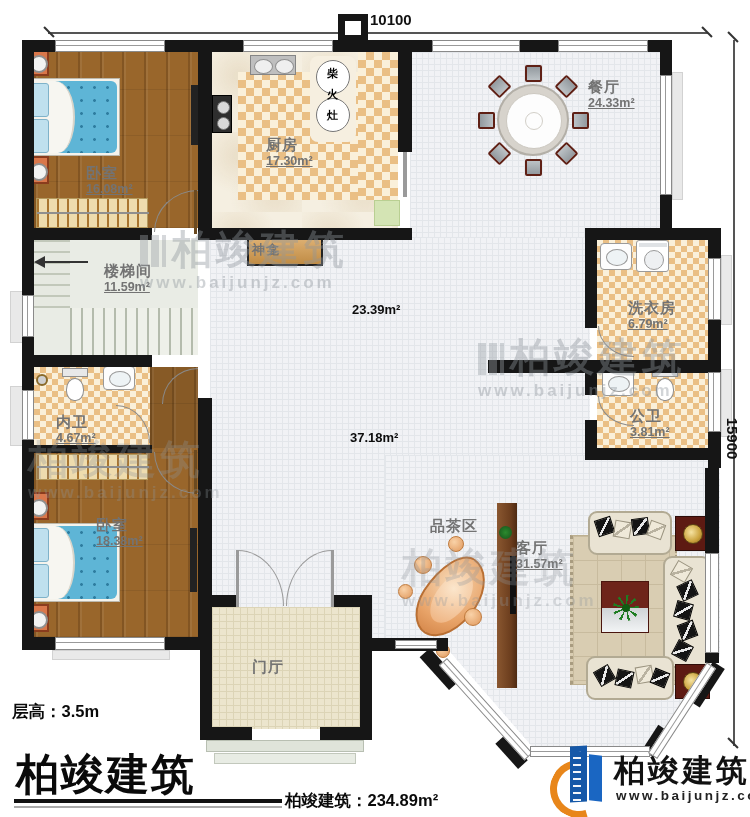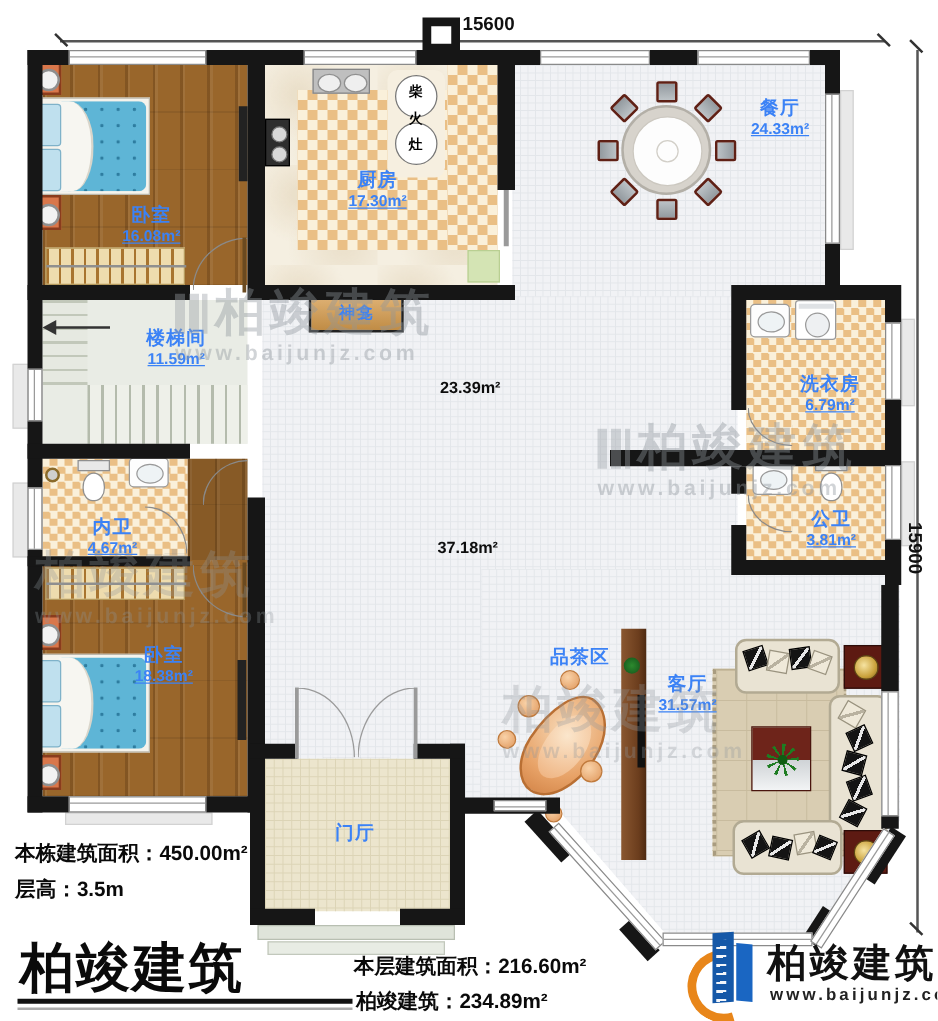--- a/index.html
+++ b/index.html
@@ -31,21 +31,21 @@
   .wall{position:absolute;background:#161616;z-index:10;}
   .winh,.winv{position:absolute;background:#fff;border:1px solid #8a8a8a;z-index:12;box-sizing:border-box;}
   .winh .ln{height:1px;background:#9a9a9a;margin-top:4px;}
   .winv .ln{width:1px;background:#9a9a9a;margin-left:4px;height:100%;}
   .sill{position:absolute;background:#e9e9e9;border:1px solid #d2d2d2;z-index:4;}
   .arc{position:absolute;z-index:14;box-sizing:border-box;}
   .leaf{position:absolute;background:#6b4a20;z-index:15;}
   .pier{position:absolute;background:#161616;z-index:11;}
   
   .fur{position:absolute;z-index:5;box-sizing:border-box;}
-  .rl{position:absolute;z-index:25;text-align:center;line-height:1.12;color:#3b82f6;}
+  .rl{position:absolute;z-index:25;text-align:left;line-height:1.12;color:#737373;}
   .rl .n{display:block;font-size:15px;font-weight:800;letter-spacing:1px;}
   .rl .a{display:block;font-size:12.5px;font-weight:700;text-decoration:underline;}
   .rl.small .n{font-size:13.5px;}
   .num{position:absolute;z-index:25;font-size:13px;font-weight:800;color:#0d0d0d;}
   .dim{position:absolute;z-index:6;background:#555;}
   .tick{position:absolute;width:14px;height:2px;background:#333;transform:rotate(45deg);z-index:6;}
   .dimtxt{position:absolute;z-index:6;font-size:15px;font-weight:700;color:#111;}
   .wm{position:absolute;z-index:30;color:#8f969c;opacity:.4;pointer-events:none;white-space:nowrap;}
   .wm .big{font-size:40px;font-weight:900;letter-spacing:4px;}
   .wm .url{display:block;font-size:17px;font-weight:800;letter-spacing:3px;margin-top:-4px;}
@@ -321,21 +321,21 @@
   <div class="ctable" style="left:675px;top:664px;width:33px;height:33px;">
     <div class="lamp" style="left:7px;top:7px;width:18px;height:18px;"></div>
     </div>
 
   <div class="fur" style="left:206px;top:740px;width:158px;height:12px;background:#dfe4da;border:1px solid #b8bfb2;z-index:6;"></div>
   <div class="fur" style="left:214px;top:753px;width:142px;height:11px;background:#e8ece4;border:1px solid #c2c8bc;z-index:6;"></div>
 
   <div class="dim" style="left:48px;top:32px;width:660px;height:2px;"></div>
   <div class="tick" style="left:42px;top:31px;"></div>
   <div class="tick" style="left:700px;top:31px;"></div>
-  <div class="dimtxt" style="left:370px;top:11px;">15600</div>
+  <div class="dimtxt" style="left:370px;top:11px;">10100</div>
   <div class="dim" style="left:733px;top:40px;width:2px;height:706px;"></div>
   <div class="tick" style="left:726px;top:36px;"></div>
   <div class="tick" style="left:726px;top:742px;"></div>
   <div class="dimtxt" style="left:702px;top:430px;width:60px;transform:rotate(90deg);text-align:center;">15900</div>
 
   <div class="rl" style="left:86px;top:165px;width:70px;">
     <span class="n">卧室</span>
       <span class="a">16.08m²</span>
     </div>
   <div class="rl" style="left:266px;top:137px;width:72px;">
@@ -385,26 +385,24 @@
   <div class="wm" style="left:478px;top:330px;">
     <span class="blk"></span><span class="big">柏竣建筑</span>
     <span class="url">www.baijunjz.com</span></div>
   <div class="wm" style="left:28px;top:432px;opacity:.3;">
     <span class="big">柏竣建筑</span>
     <span class="url">www.baijunjz.com</span></div>
   <div class="wm" style="left:402px;top:540px;opacity:.3;">
     <span class="big">柏竣建筑</span>
     <span class="url">www.baijunjz.com</span></div>
 
-  <div class="ftxt" style="left:12px;top:672px;">本栋建筑面积：450.00m²</div>
   <div class="ftxt" style="left:12px;top:701px;">层高：3.5m</div>
   <div class="ftxt" style="left:16px;top:746px;font-size:43px;font-weight:900;letter-spacing:2px;">柏竣建筑</div>
   <div class="abs" style="left:14px;top:799px;width:268px;height:4px;background:#111;z-index:40;"></div>
   <div class="abs" style="left:14px;top:806px;width:268px;height:2px;background:#aaa;z-index:40;"></div>
-  <div class="ftxt" style="left:283px;top:762px;">本层建筑面积：216.60m²</div>
   <div class="ftxt" style="left:285px;top:790px;">柏竣建筑：234.89m²</div>
 
   <div class="abs" style="left:552px;top:744px;width:196px;height:66px;z-index:40;">
     <div class="abs" style="left:0;top:2px;width:58px;height:62px;">
       <div class="abs" style="left:-2px;top:14px;width:44px;height:44px;border-radius:50%;
            border:7px solid #e8861a;border-top-color:transparent;border-right-color:transparent;transform:rotate(28deg);"></div>
       <div class="abs" style="left:18px;top:0;width:17px;height:56px;background:#1558a8;transform:skewY(-4deg);
            background-image:repeating-linear-gradient(0deg,rgba(255,255,255,.95) 0 2px,transparent 2px 7px);background-size:8px 100%;background-repeat:no-repeat;background-position:3px 6px;"></div>
       <div class="abs" style="left:37px;top:9px;width:13px;height:46px;background:#1a66c2;transform:skewY(6deg);"></div>
     </div>

